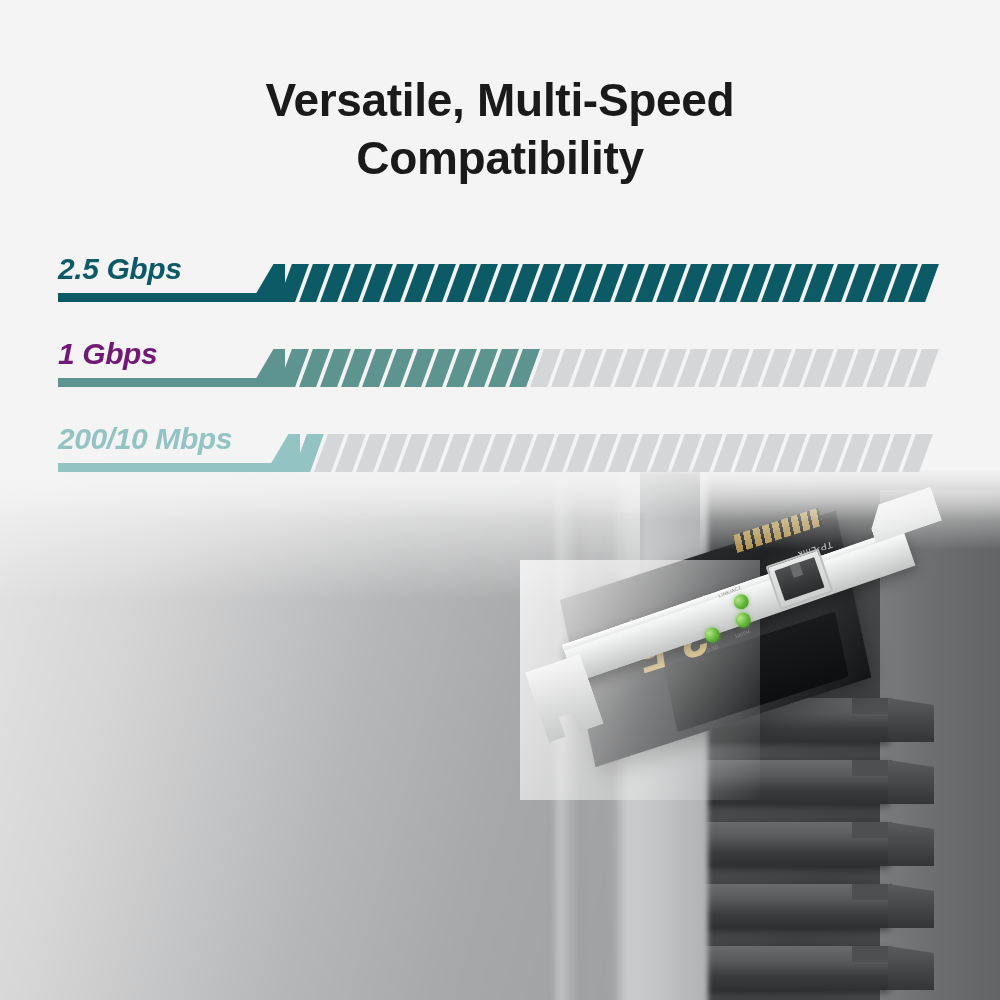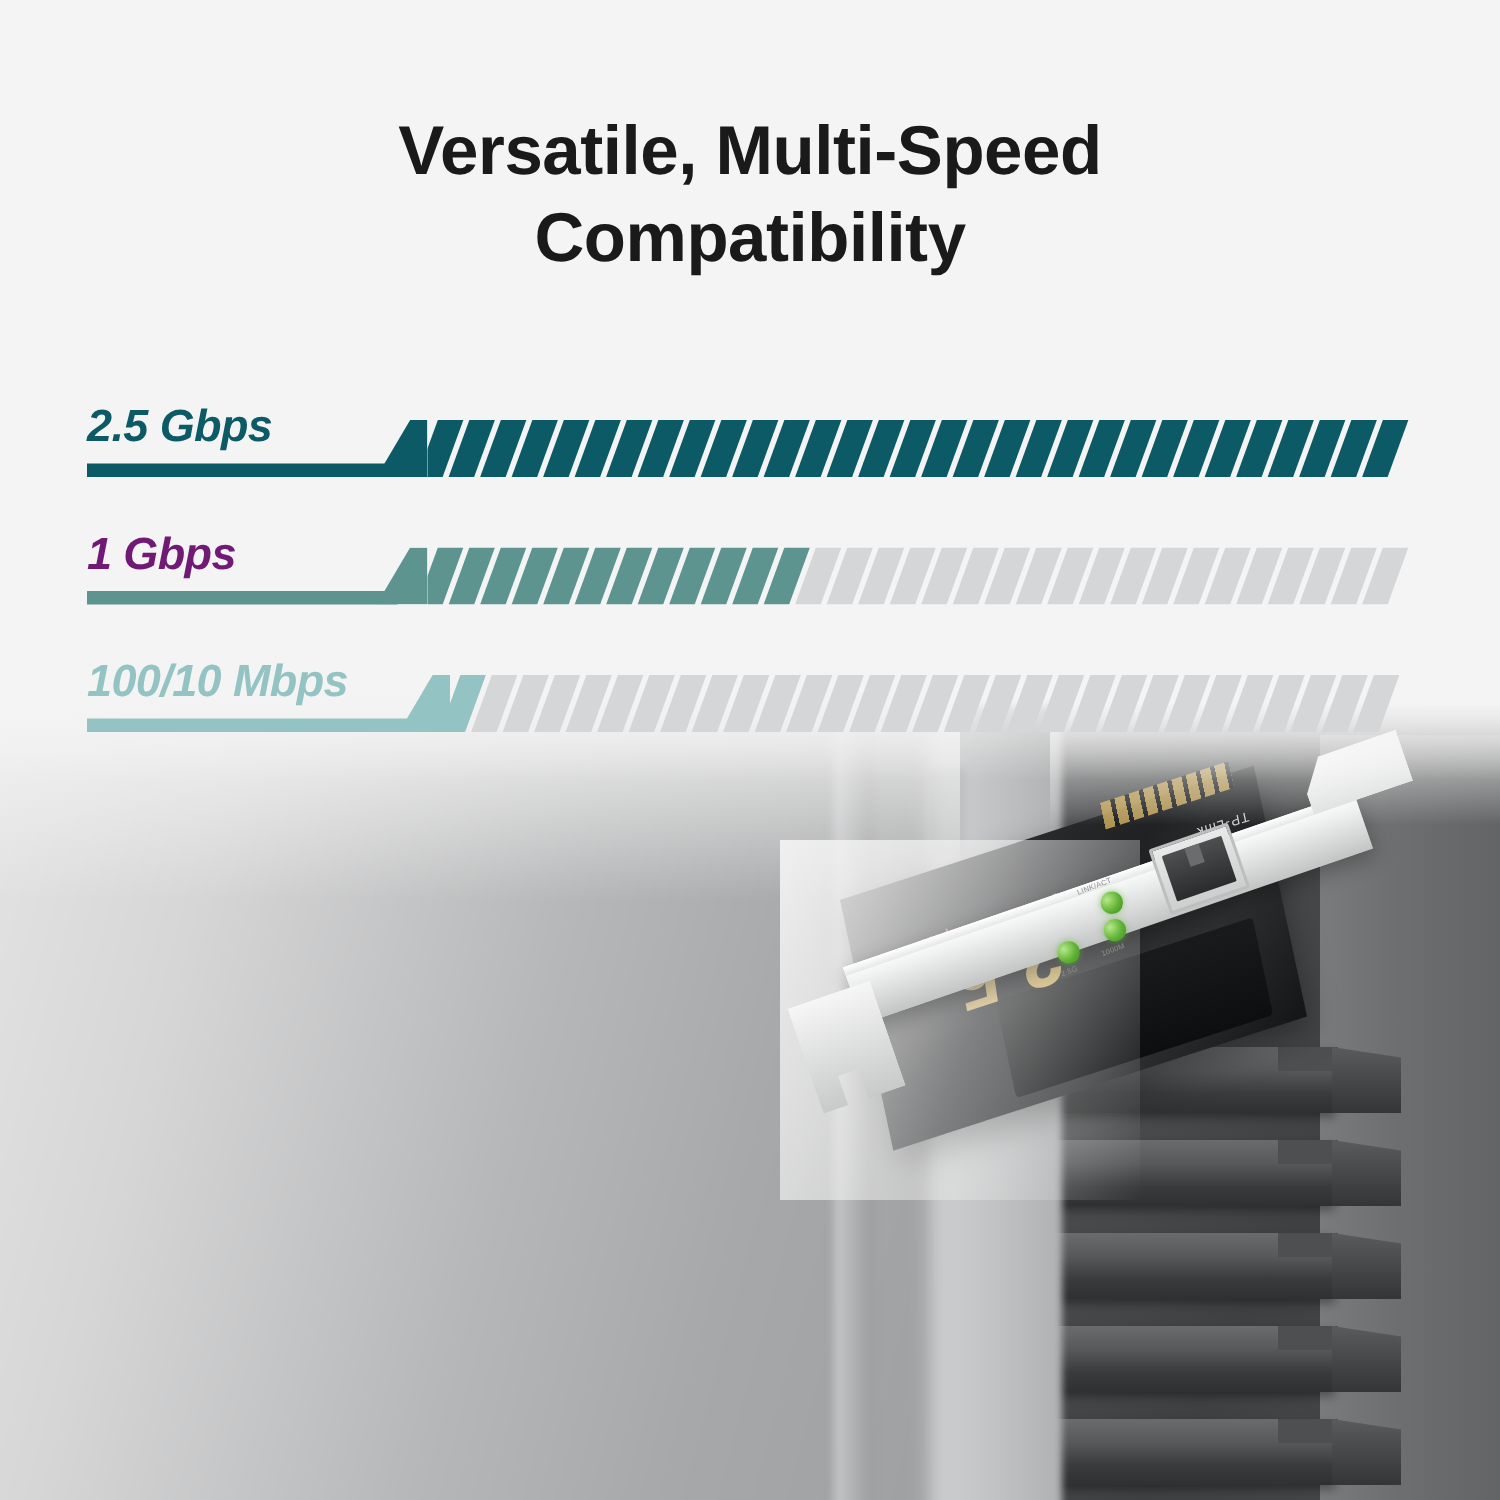--- a/index.html
+++ b/index.html
@@ -225,21 +225,21 @@
     font-size:46px;
     font-weight:bold;
     line-height:1.26;
     color:#1a1a1a;
     letter-spacing:-0.3px;
     z-index:5;
   }
   .headline span { display:block; }
 
   
-  .bars { position:absolute; left:0; top:16px; width:1000px; height:480px; z-index:6; }
+  .bars { position:absolute; left:0; top:0; width:1000px; height:480px; z-index:6; }
   .bar-row { position:absolute; left:0; width:1000px; height:80px; }
   .bar-label {
     position:absolute;
     left:58px; bottom:16px;
     font-size:30px;
     font-style:italic;
     font-weight:bold;
     letter-spacing:-0.4px;
     white-space:nowrap;
   }
@@ -422,21 +422,21 @@
           <div class="stripe" style="left: 504px; width: 17px; background: rgb(213, 214, 215);"></div>
           <div class="stripe" style="left: 525px; width: 17px; background: rgb(213, 214, 215);"></div>
           <div class="stripe" style="left: 546px; width: 17px; background: rgb(213, 214, 215);"></div>
           <div class="stripe" style="left: 567px; width: 17px; background: rgb(213, 214, 215);"></div>
           <div class="stripe" style="left: 588px; width: 17px; background: rgb(213, 214, 215);"></div>
           <div class="stripe" style="left: 609px; width: 17px; background: rgb(213, 214, 215);"></div>
           <div class="stripe" style="left: 630px; width: 17px; background: rgb(213, 214, 215);"></div>
         </div>
       </div>
       <div class="bar-row" style="top: 392px;">
-        <div class="bar-label" style="color: rgb(147, 195, 194);">100/10 Mbps</div>
+        <div class="bar-label" style="color: rgb(147, 195, 194);">200/10 Mbps</div>
         <div class="bar-underline" style="background: rgb(147, 195, 194); width: 222px;"></div>
         <div class="bar-ramp" style="left: 266px; background: rgb(147, 195, 194);"></div>
         <div class="bar-stripes" style="left: 300px; width: 640px;">
           <div class="stripe" style="left: 0px; width: 17px; background: rgb(147, 195, 194);"></div>
           <div class="stripe" style="left: 21px; width: 17px; background: rgb(213, 214, 215);"></div>
           <div class="stripe" style="left: 42px; width: 17px; background: rgb(213, 214, 215);"></div>
           <div class="stripe" style="left: 63px; width: 17px; background: rgb(213, 214, 215);"></div>
           <div class="stripe" style="left: 84px; width: 17px; background: rgb(213, 214, 215);"></div>
           <div class="stripe" style="left: 105px; width: 17px; background: rgb(213, 214, 215);"></div>
           <div class="stripe" style="left: 126px; width: 17px; background: rgb(213, 214, 215);"></div>

